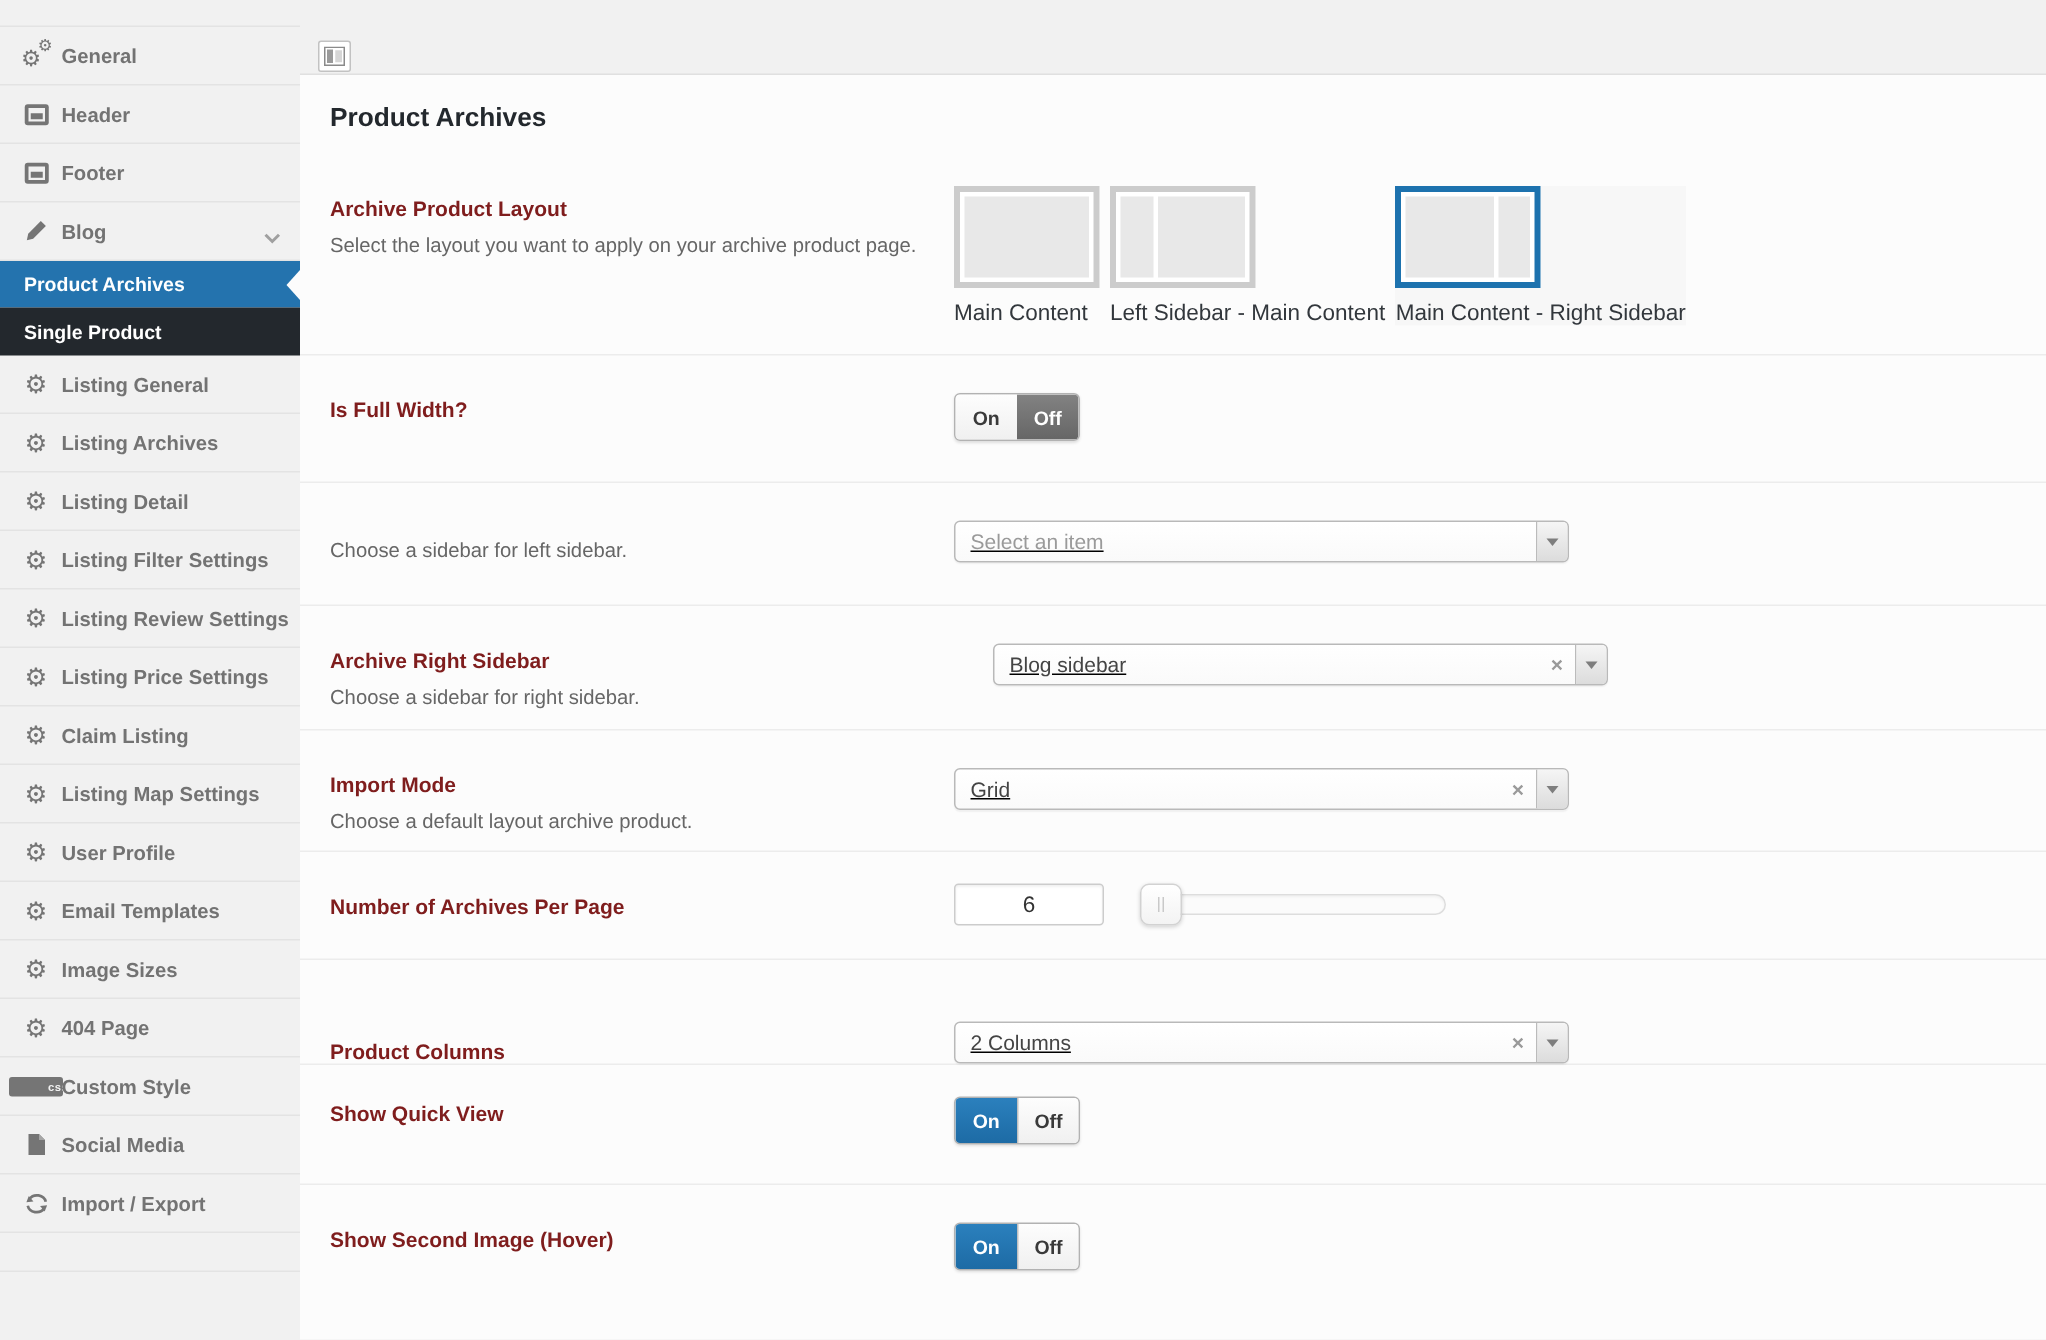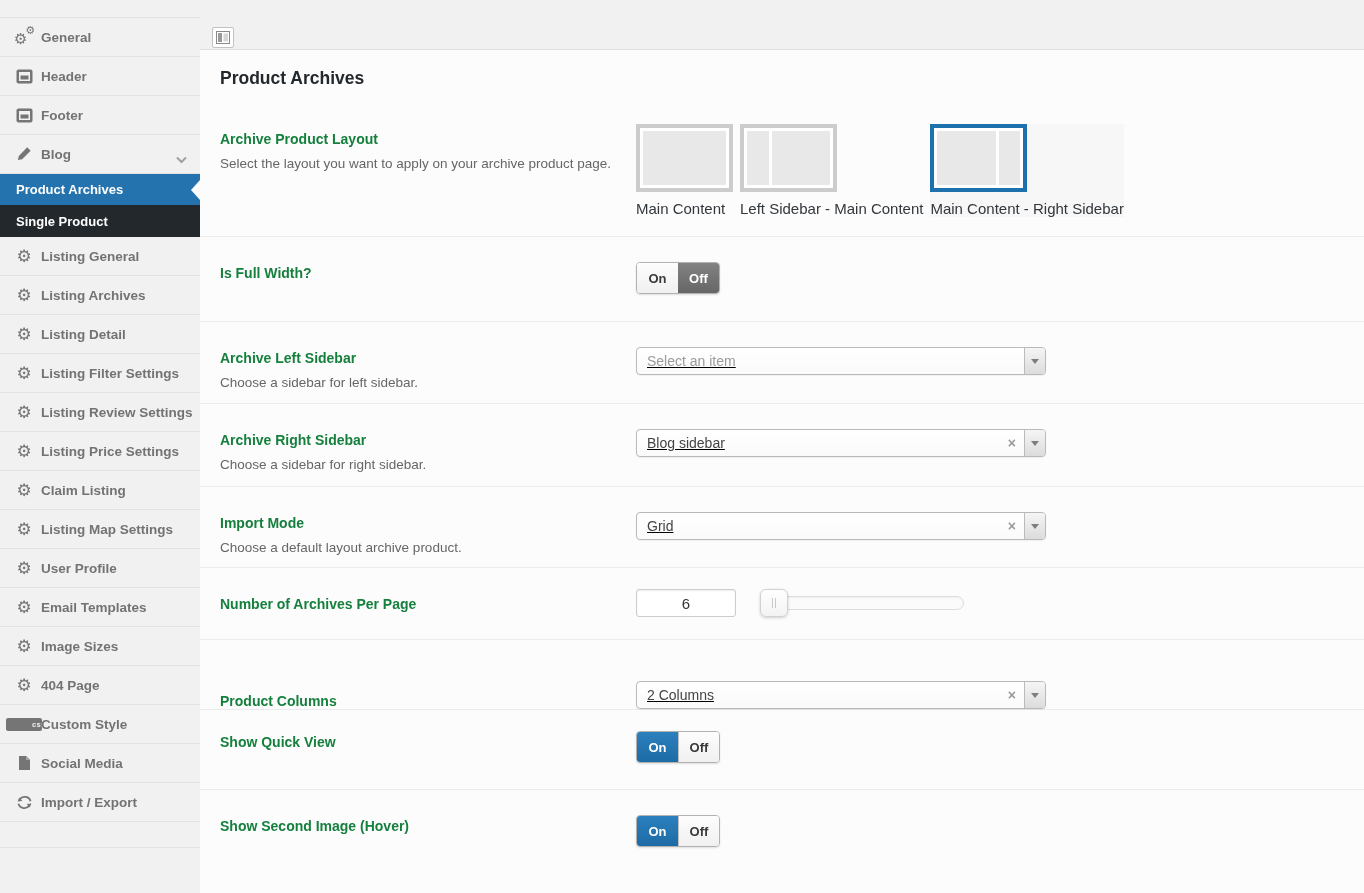--- a/index.html
+++ b/index.html
@@ -38,26 +38,26 @@
   .content { position:absolute; left:200px; top:0; right:0; bottom:0; background:#f1f1f1; }
   .topbar { height:50px; background:#f1f1f1; border-bottom:1px solid #e0e0e0; position:relative; }
   .collapse-btn { position:absolute; left:12px; top:27px; width:22px; height:21px; background:#fff;
     border:1px solid #c2c2c2; border-radius:2px; display:flex; align-items:center; justify-content:center; cursor:pointer; }
   .panel { position:absolute; top:50px; left:0; right:0; bottom:0; background:#fcfcfc; }
   .panel-head { height:50px; padding:18px 20px 0; }
   .panel-title { font-size:17.5px; font-weight:700; color:#23282d; }
 
   .row { display:flex; padding-left:20px; border-bottom:1px solid #ececec; }
   .row-head { width:416px; flex-shrink:0; padding-top:28px; }
-  .row-label { font-size:14px; font-weight:700; color:#15803d; }
+  .row-label { font-size:14px; font-weight:700; color:#7f1d1d; }
   .row-desc { font-size:13.5px; color:#666; margin-top:9px; }
   .row-ctrl { flex:1; padding-top:25px; }
   .r1 { min-height:137px; } .r1 .row-head { padding-top:31px; } .r1 .row-ctrl { padding-top:24px; }
   .r2 { min-height:85px; }
-  .r3 { min-height:82px; } .r4 { min-height:83px; } .r5 { min-height:81px; }
+  .r3 { min-height:82px; } .r4 { min-height:83px;gap:26px; } .r5 { min-height:81px; }
   .r6 { min-height:72px; } .r6 .row-ctrl { padding-top:21px; }
   .r7 { min-height:70px;align-items:flex-end; } .r7 .row-head { padding-top:26px; } .r7 .row-ctrl { padding-top:19px; }
   .r8 { min-height:80px; } .r8 .row-head { padding-top:24px; } .r8 .row-ctrl { padding-top:21px; }
   .r9 { min-height:110px; border-bottom:none; }
 
   
   .layout-options { display:flex; }
   .layout-option { margin-right:7px; cursor:pointer; }
   .layout-option.selected { background:#f7f7f7; }
   .thumb { width:97px; height:68px; background:#fff; border:4px solid #ccc; display:flex; gap:3px; padding:3px; }
@@ -320,21 +320,20 @@
       <div class="row-ctrl">
         <div class="toggle">
           <button class="t-btn">On</button>
           <button class="t-btn sel-gray">Off</button>
         </div>
       </div>
     </section>
 
     <section class="row r3">
       <div class="row-head">
-        <h3 class="row-label">Archive Left Sidebar</h3>
         <p class="row-desc">Choose a sidebar for left sidebar.</p>
       </div>
       <div class="row-ctrl">
         <div class="select">
           <span class="sel-text placeholder">Select an item</span>
           <span class="sel-arrow">
               <i class="caret"></i>
             </span>
         </div>
       </div>

